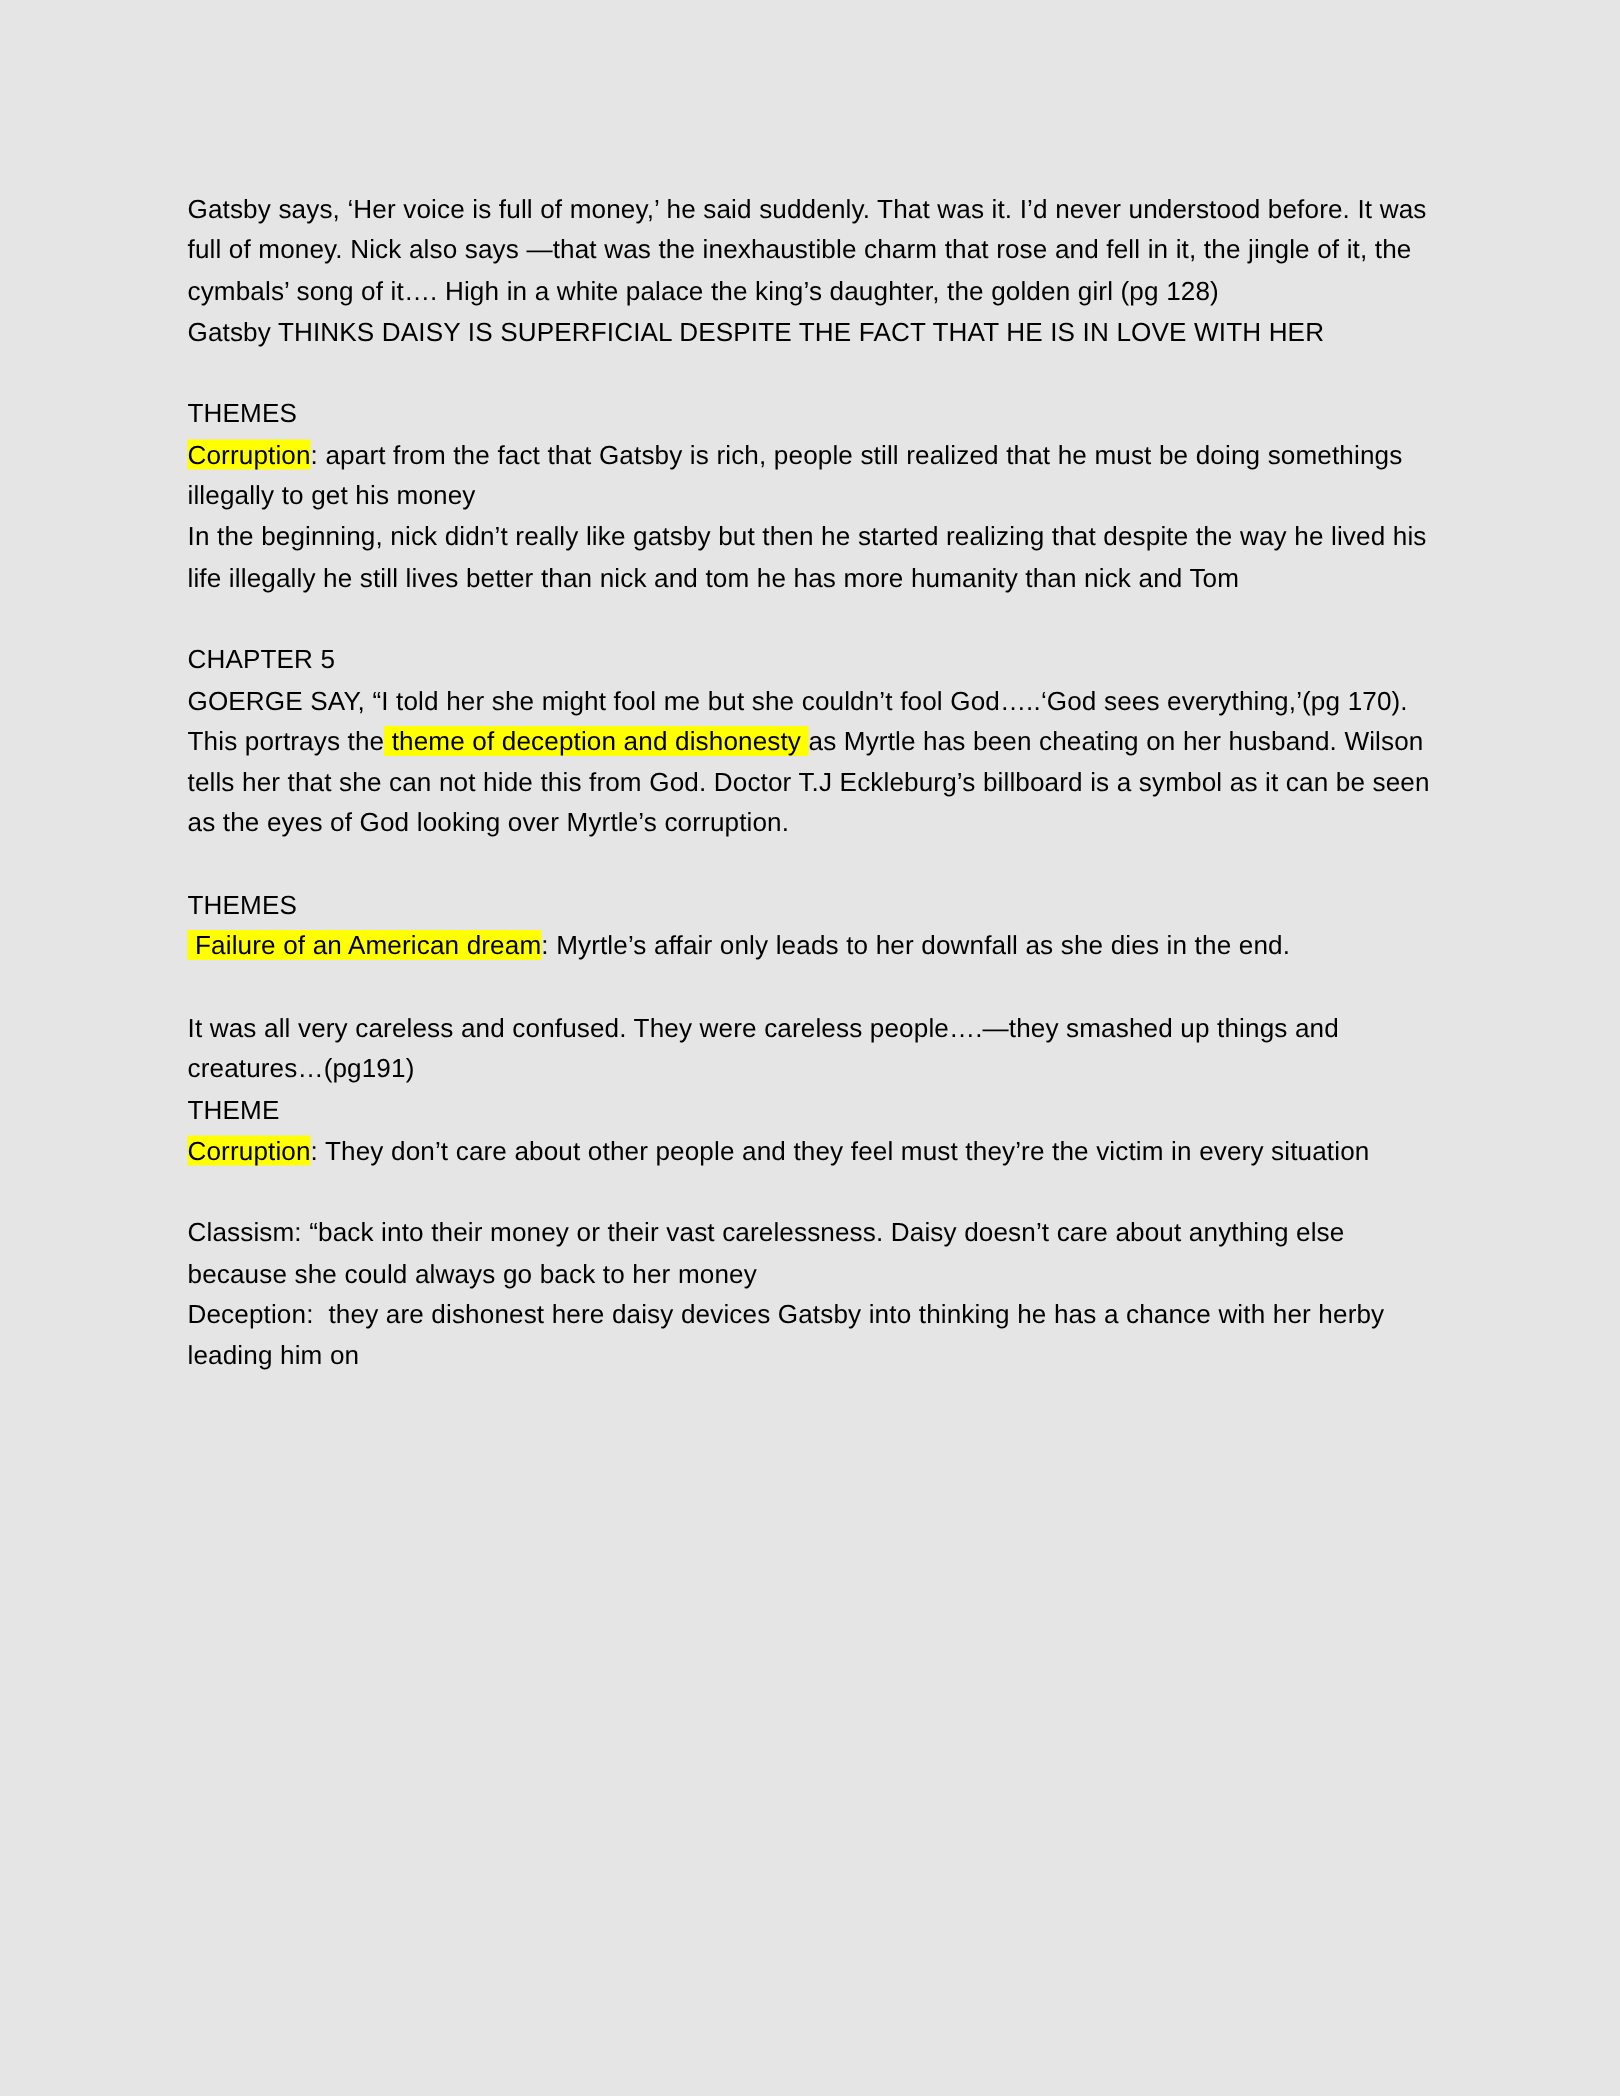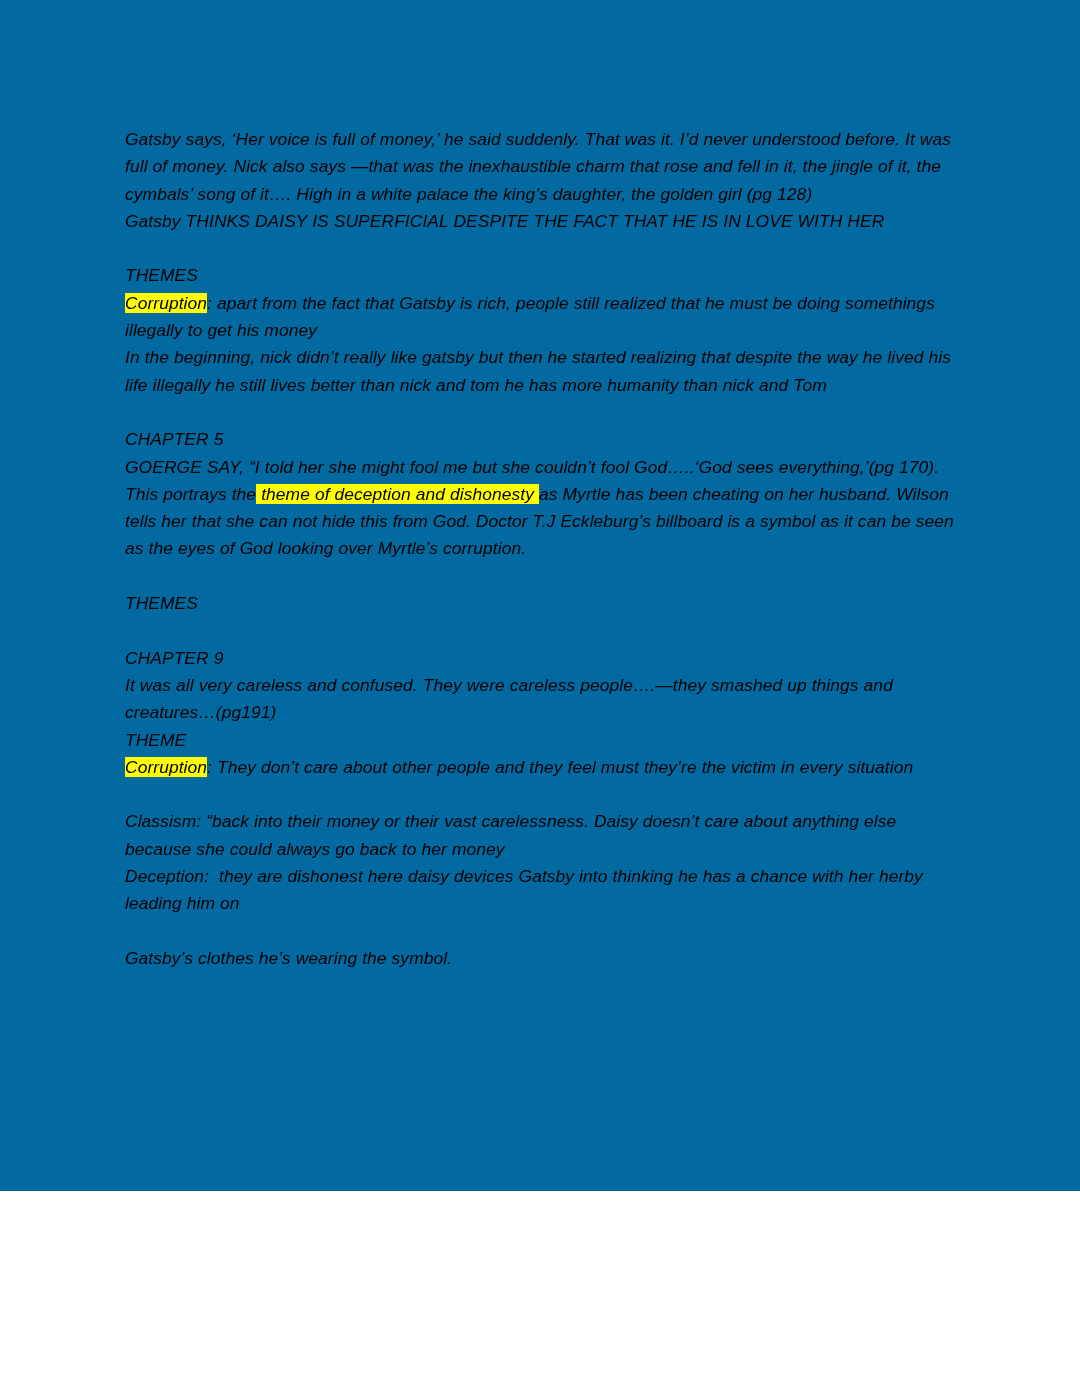--- a/index.html
+++ b/index.html
@@ -10,24 +10,23 @@
   body {
     width: 1080px;
     height: 1397px;
     font-family: "Liberation Sans", sans-serif;
     color: #000000;
     -webkit-font-smoothing: antialiased;
   }
   #page {
     position: relative;
     width: 1080px;
-    height: 1191px;
-    background: #0369a1;
+    height: 1397px;
+    background: #e5e5e5;
     overflow: hidden;
-    font-style: italic;
   }
   #doc-body {
     position: absolute;
     left: 125px;
     top: 126px;
     width: 832px;
   }
   .para {
     font-size: 17.4px;
     line-height: 27.3px;
@@ -55,24 +54,23 @@
 Gatsby THINKS DAISY IS SUPERFICIAL DESPITE THE FACT THAT HE IS IN LOVE WITH HER</span></div>
       <div class="blank-line">&nbsp;</div>
       <div class="para"><span>THEMES</span></div>
       <div class="para"><span class="hl" style="background-color: rgb(255, 255, 0);">Corruption</span><span>: apart from the fact that Gatsby is rich, people still realized that he must be doing somethings illegally to get his money
 In the beginning, nick didn’t really like gatsby but then he started realizing that despite the way he lived his life illegally he still lives better than nick and tom he has more humanity than nick and Tom</span></div>
       <div class="blank-line">&nbsp;</div>
       <div class="para"><span>CHAPTER 5</span></div>
       <div class="para"><span>GOERGE SAY, “I told her she might fool me but she couldn’t fool God…..‘God sees everything,’(pg 170). This portrays the</span><span class="hl" style="background-color: rgb(255, 255, 0);"> theme of deception and dishonesty </span><span>as Myrtle has been cheating on her husband. Wilson tells her that she can not hide this from God. Doctor T.J Eckleburg’s billboard is a symbol as it can be seen as the eyes of God looking over Myrtle’s corruption.</span></div>
       <div class="blank-line">&nbsp;</div>
       <div class="para"><span>THEMES</span></div>
+      <div class="para"><span class="hl" style="background-color: rgb(255, 255, 0);"> Failure of an American dream</span><span>: Myrtle’s affair only leads to her downfall as she dies in the end.</span></div>
       <div class="blank-line">&nbsp;</div>
-      <div class="para"><span>CHAPTER 9</span></div>
       <div class="para"><span>It was all very careless and confused. They were careless people….—they smashed up things and creatures…(pg191)
 THEME</span></div>
       <div class="para"><span class="hl" style="background-color: rgb(255, 255, 0);">Corruption</span><span>: They don’t care about other people and they feel must they’re the victim in every situation</span></div>
       <div class="blank-line">&nbsp;</div>
       <div class="para"><span>Classism: “back into their money or their vast carelessness. Daisy doesn’t care about anything else because she could always go back to her money
 Deception:  they are dishonest here daisy devices Gatsby into thinking he has a chance with her herby leading him on</span></div>
       <div class="blank-line">&nbsp;</div>
-      <div class="para"><span>Gatsby’s clothes he’s wearing the symbol.</span></div>
     </div>
 </div>
 
 </body></html>

